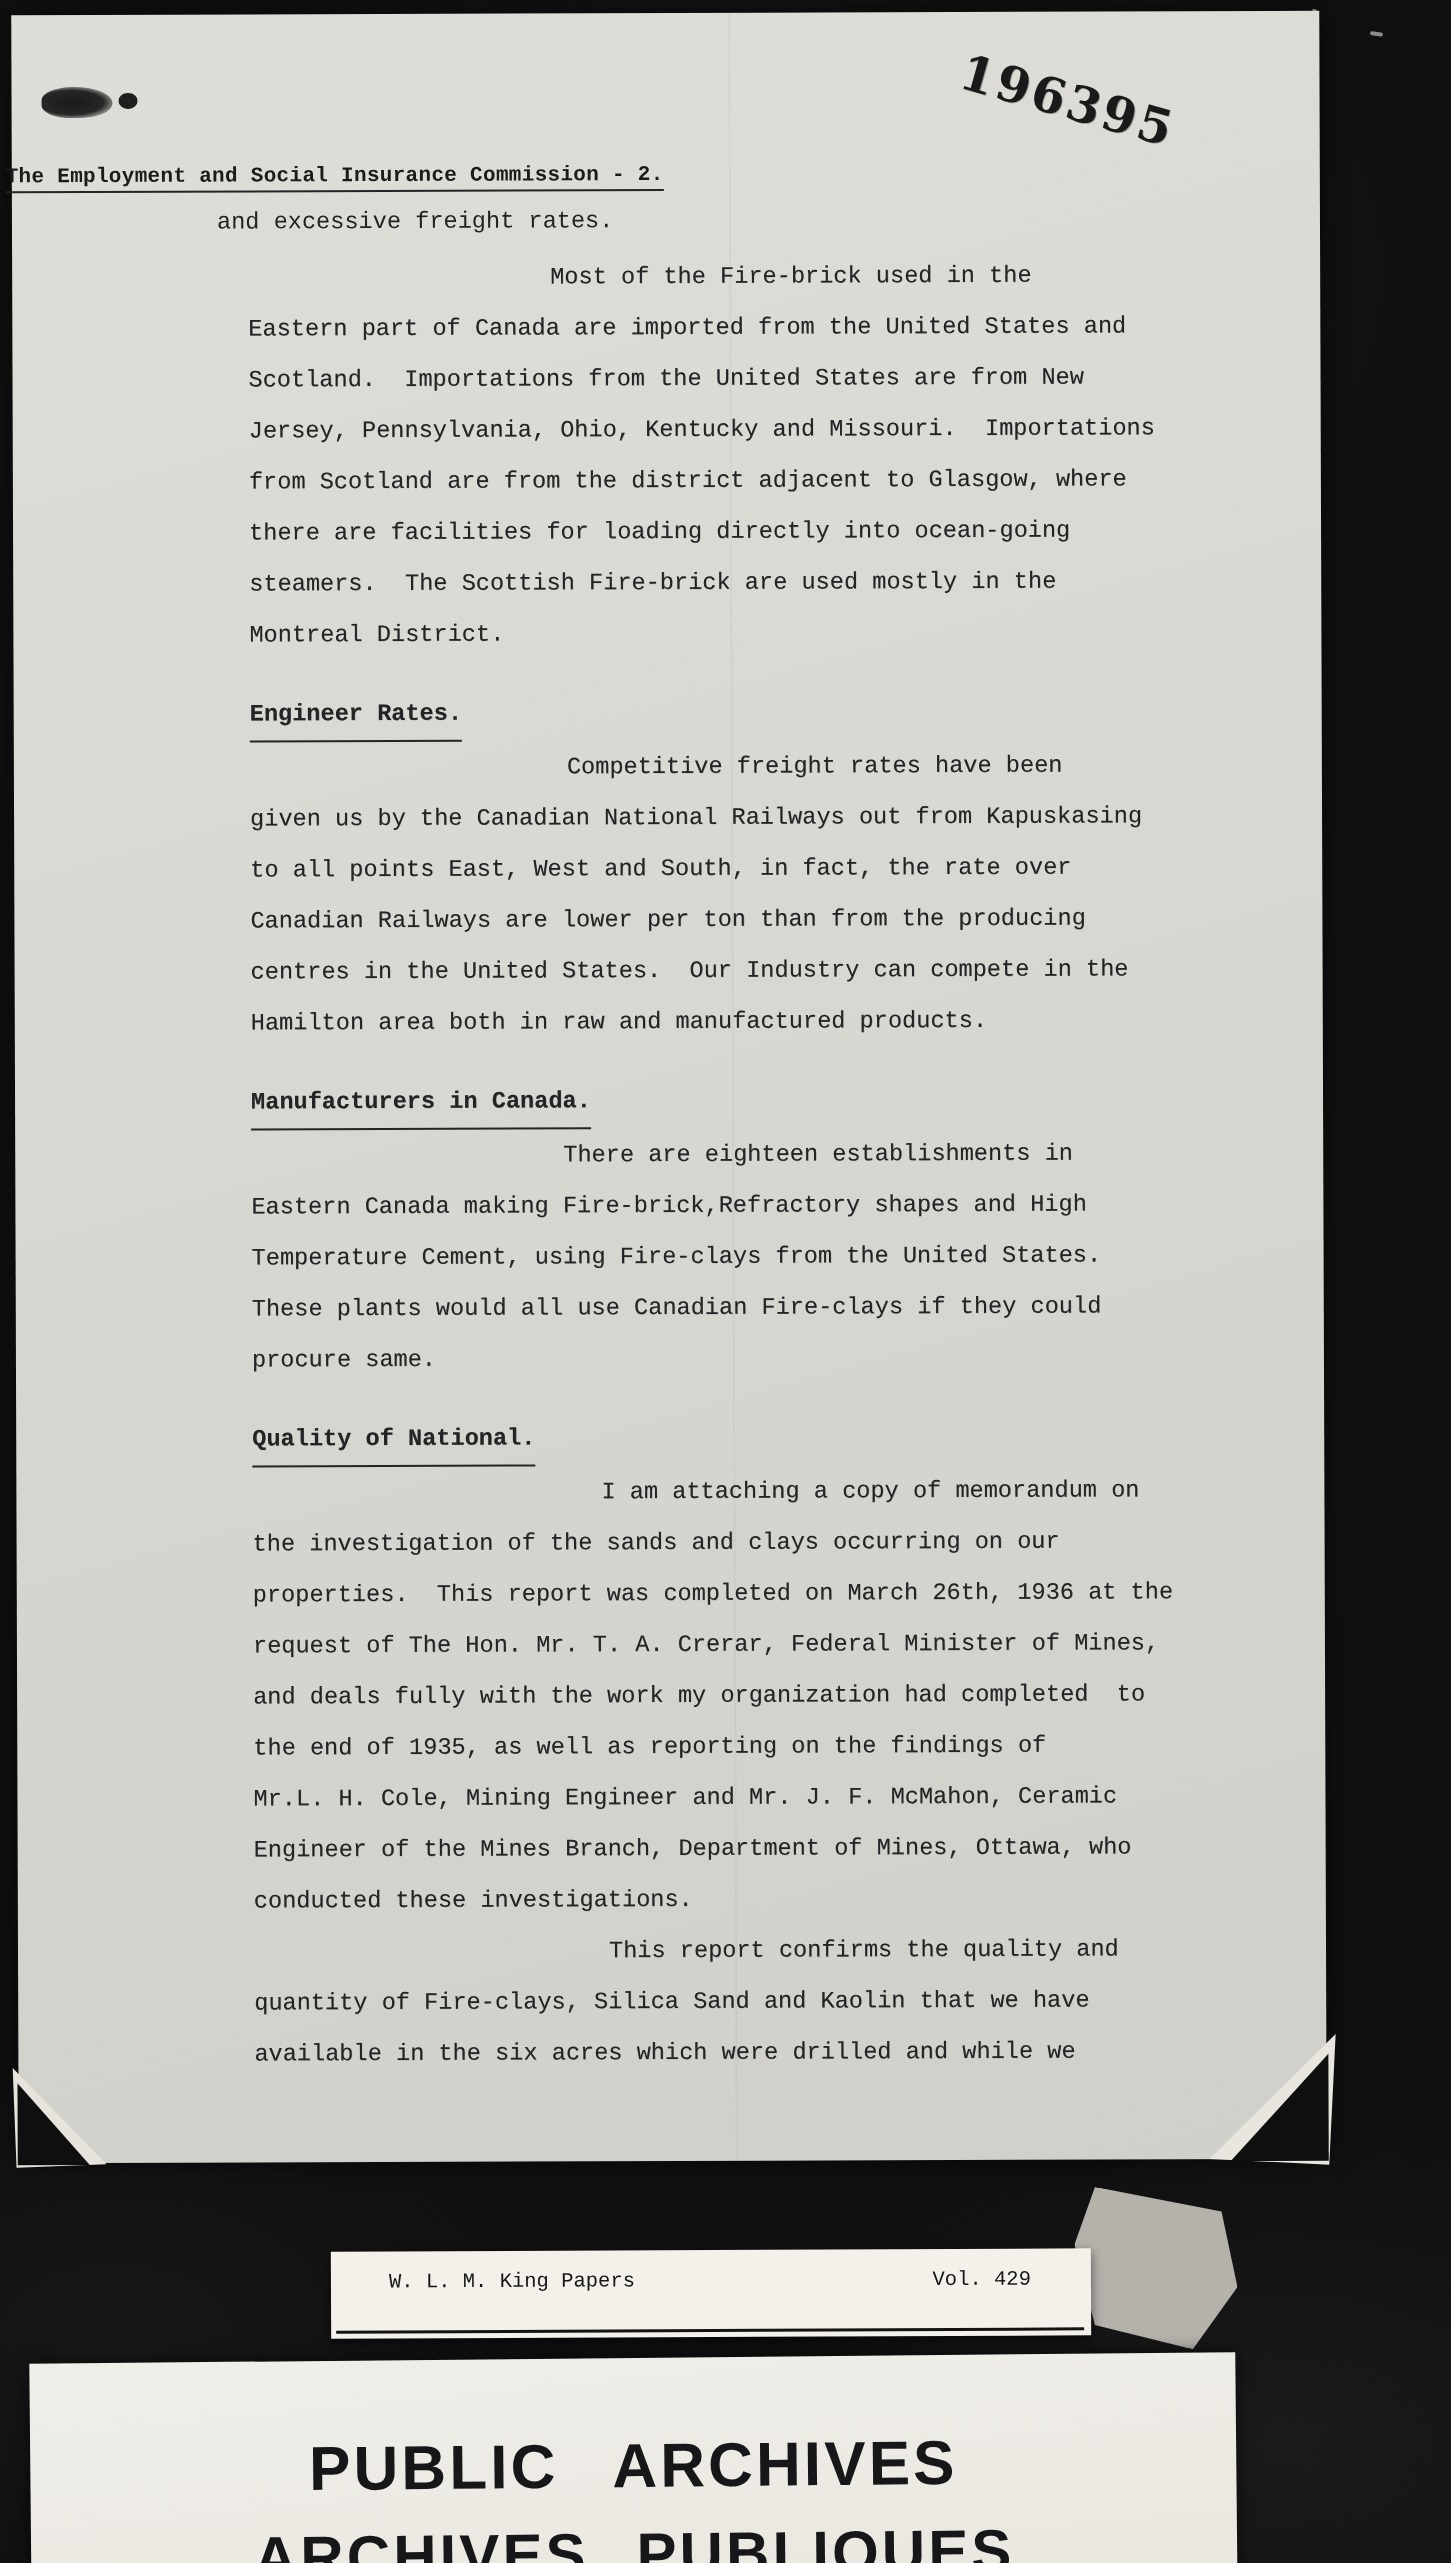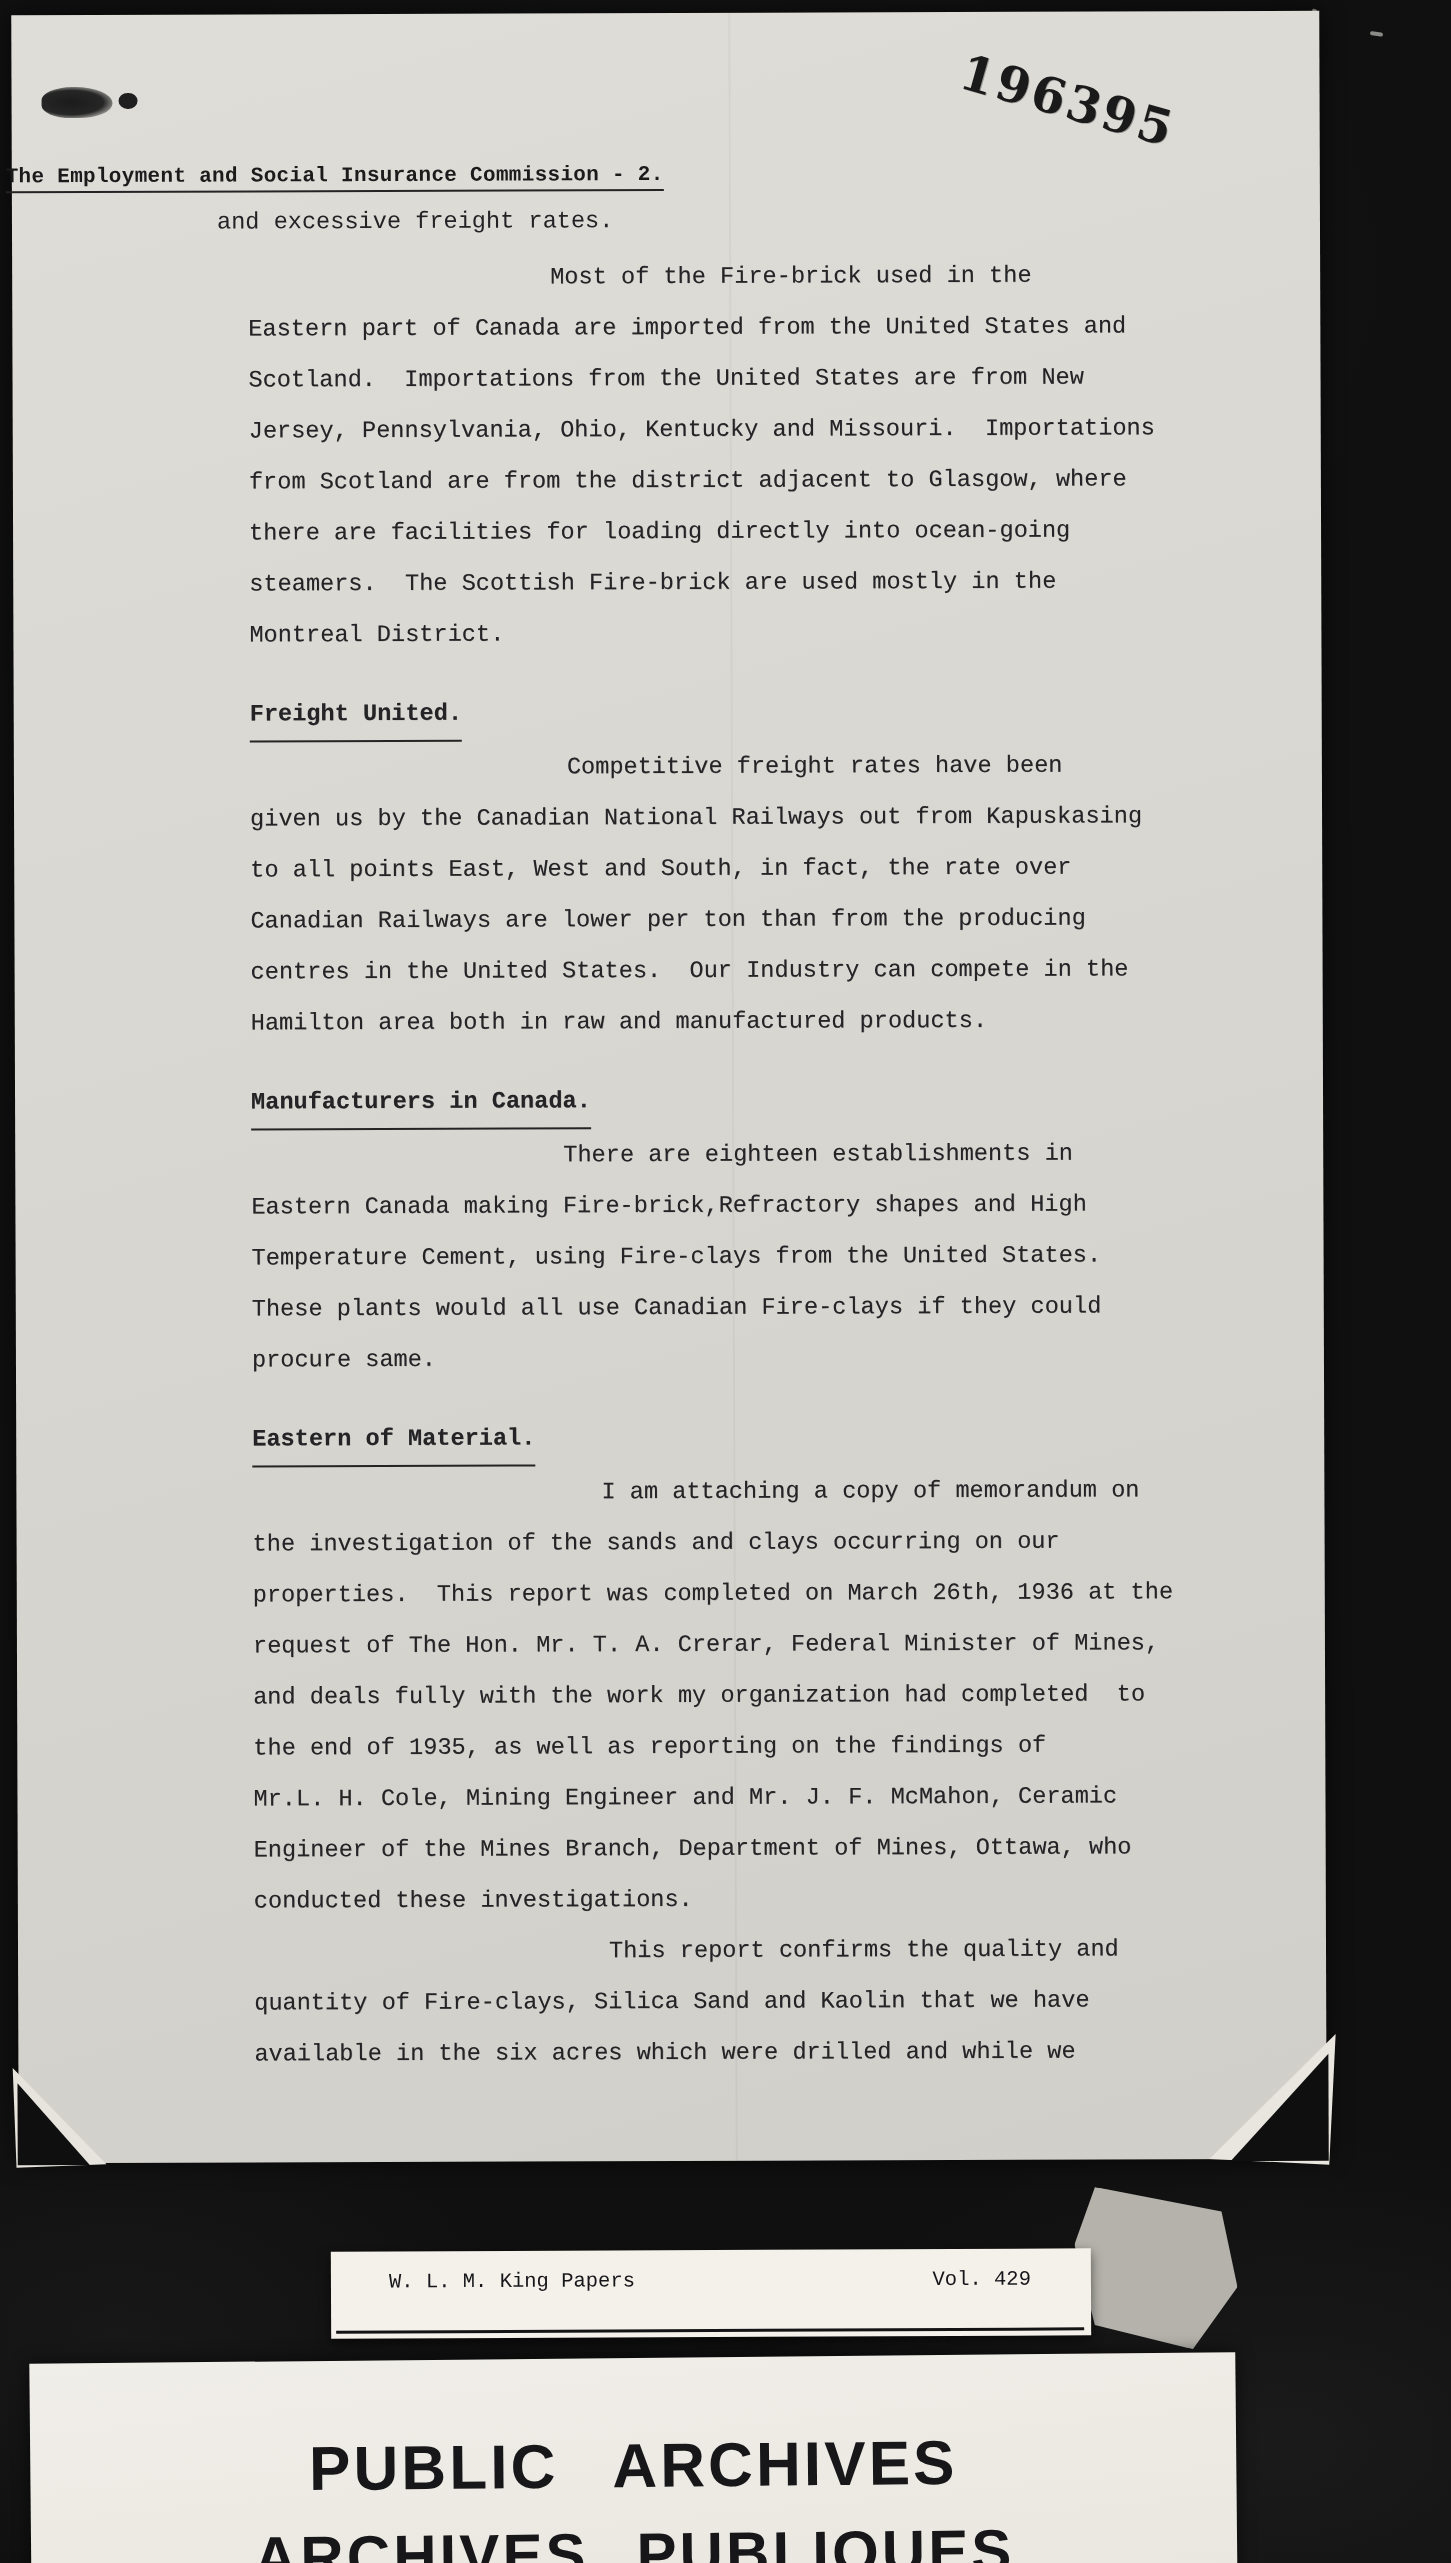--- a/index.html
+++ b/index.html
@@ -95,21 +95,21 @@
         <div class="ln">Scotland.  Importations from the United States are from New</div>
         <div class="ln">Jersey, Pennsylvania, Ohio, Kentucky and Missouri.  Importations</div>
         <div class="ln">from Scotland are from the district adjacent to Glasgow, where</div>
         <div class="ln">there are facilities for loading directly into ocean-going</div>
         <div class="ln">steamers.  The Scottish Fire-brick are used mostly in the</div>
         <div class="ln">Montreal District.</div>
       </div>
 
       <div>
         <div class="hrow">
-          <span class="hd">Freight United.</span>
+          <span class="hd">Engineer Rates.</span>
         </div>
         <div class="ln fl-b">Competitive freight rates have been</div>
         <div class="ln">given us by the Canadian National Railways out from Kapuskasing</div>
         <div class="ln">to all points East, West and South, in fact, the rate over</div>
         <div class="ln">Canadian Railways are lower per ton than from the producing</div>
         <div class="ln">centres in the United States.  Our Industry can compete in the</div>
         <div class="ln">Hamilton area both in raw and manufactured products.</div>
       </div>
 
       <div>
@@ -118,21 +118,21 @@
         </div>
         <div class="ln fl-c">There are eighteen establishments in</div>
         <div class="ln">Eastern Canada making Fire-brick,Refractory shapes and High</div>
         <div class="ln">Temperature Cement, using Fire-clays from the United States.</div>
         <div class="ln">These plants would all use Canadian Fire-clays if they could</div>
         <div class="ln">procure same.</div>
       </div>
 
       <div>
         <div class="hrow">
-          <span class="hd">Eastern of Material.</span>
+          <span class="hd">Quality of National.</span>
         </div>
         <div class="ln fl-d">I am attaching a copy of memorandum on</div>
         <div class="ln">the investigation of the sands and clays occurring on our</div>
         <div class="ln">properties.  This report was completed on March 26th, 1936 at the</div>
         <div class="ln">request of The Hon. Mr. T. A. Crerar, Federal Minister of Mines,</div>
         <div class="ln">and deals fully with the work my organization had completed  to</div>
         <div class="ln">the end of 1935, as well as reporting on the findings of</div>
         <div class="ln">Mr.L. H. Cole, Mining Engineer and Mr. J. F. McMahon, Ceramic</div>
         <div class="ln">Engineer of the Mines Branch, Department of Mines, Ottawa, who</div>
         <div class="ln">conducted these investigations.</div>

